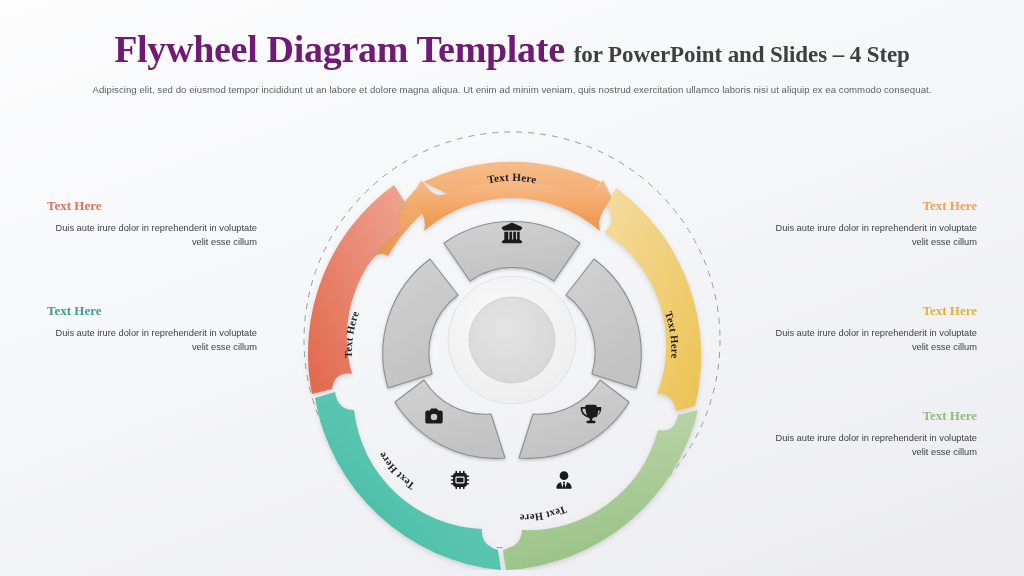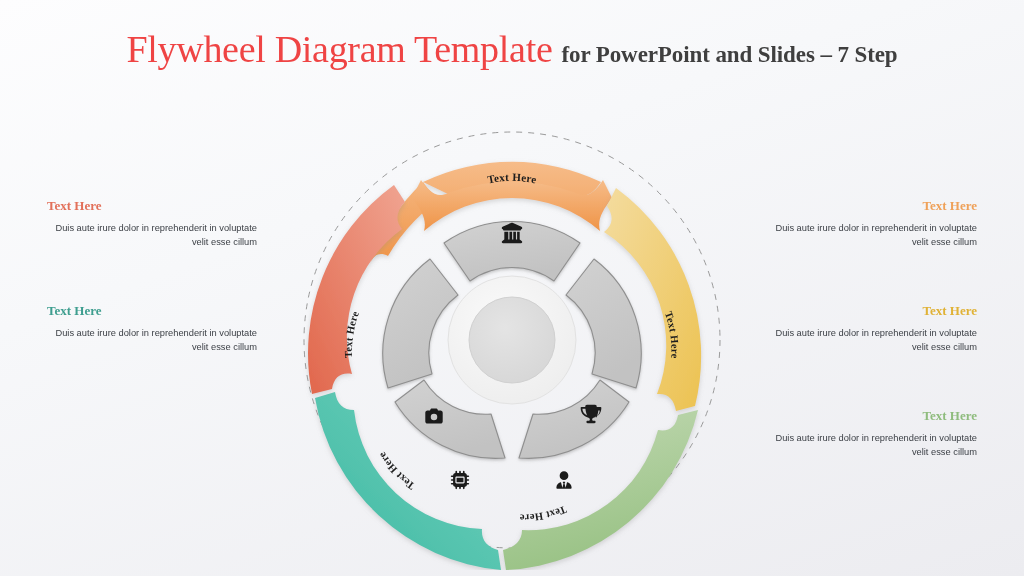--- a/index.html
+++ b/index.html
@@ -9,21 +9,21 @@
     font-family:"Liberation Sans",sans-serif;
     position:relative;
   }
   #slide{position:absolute;inset:0;}
 
   
   .header{position:absolute;top:0;left:0;width:1024px;text-align:center;}
   .title-row{margin-top:30px;line-height:1;white-space:nowrap;}
   .title-main{
     font-family:"Liberation Serif",serif;
-    font-weight:normal;font-size:38px;color:#ef4444;letter-spacing:-.3px;
+    font-weight:bold;font-size:38px;color:#701a75;letter-spacing:-.3px;
   }
   .title-sub{
     font-family:"Liberation Serif",serif;
     font-weight:bold;font-size:23px;color:#3f3f3f;margin-left:9px;letter-spacing:-.1px;
   }
   .subtitle{
     margin-top:16px;font-size:9.6px;color:#5b5f66;letter-spacing:.05px;
     white-space:nowrap;
   }
 
@@ -47,22 +47,23 @@
   .seg-label-top{font-size:11px;}
   .icon-g{fill:#1b1b1b;}
 </style>
 </head>
 <body>
 
 <div id="slide">
 
   <div class="header">
     <div class="title-row">
-      <span class="title-main">Flywheel Diagram Template</span><span class="title-sub">for PowerPoint and Slides – 7 Step</span>
+      <span class="title-main">Flywheel Diagram Template</span><span class="title-sub">for PowerPoint and Slides – 4 Step</span>
     </div>
+    <div class="subtitle">Adipiscing elit, sed do eiusmod tempor incididunt ut an labore et dolore magna aliqua. Ut enim ad minim veniam, quis nostrud exercitation ullamco laboris nisi ut aliquip ex ea commodo consequat.</div>
   </div>
 
   <div class="side-block left" style="top:198px;">
     <div class="sb-title" style="color:#E2705A">Text Here</div>
     <div class="sb-body">Duis aute irure dolor in reprehenderit in voluptate velit esse cillum</div>
   </div>
   <div class="side-block left" style="top:303px;">
     <div class="sb-title" style="color:#3E9E8F">Text Here</div>
     <div class="sb-body">Duis aute irure dolor in reprehenderit in voluptate velit esse cillum</div>
   </div>

